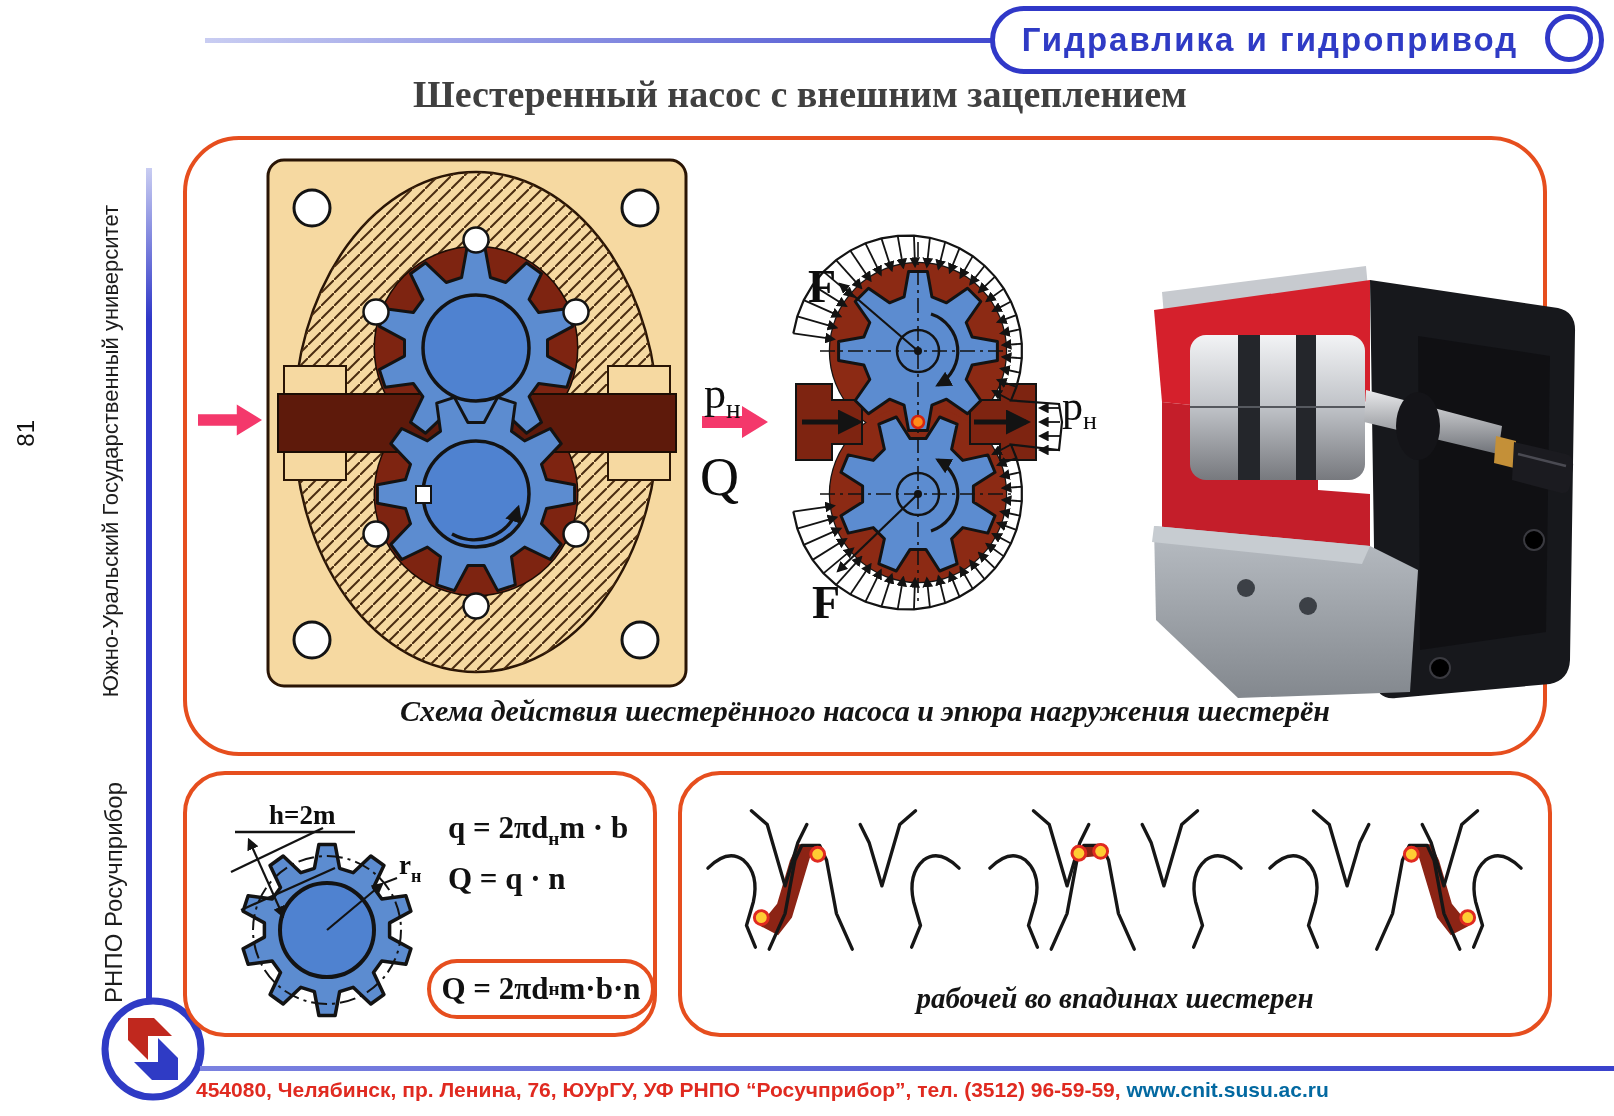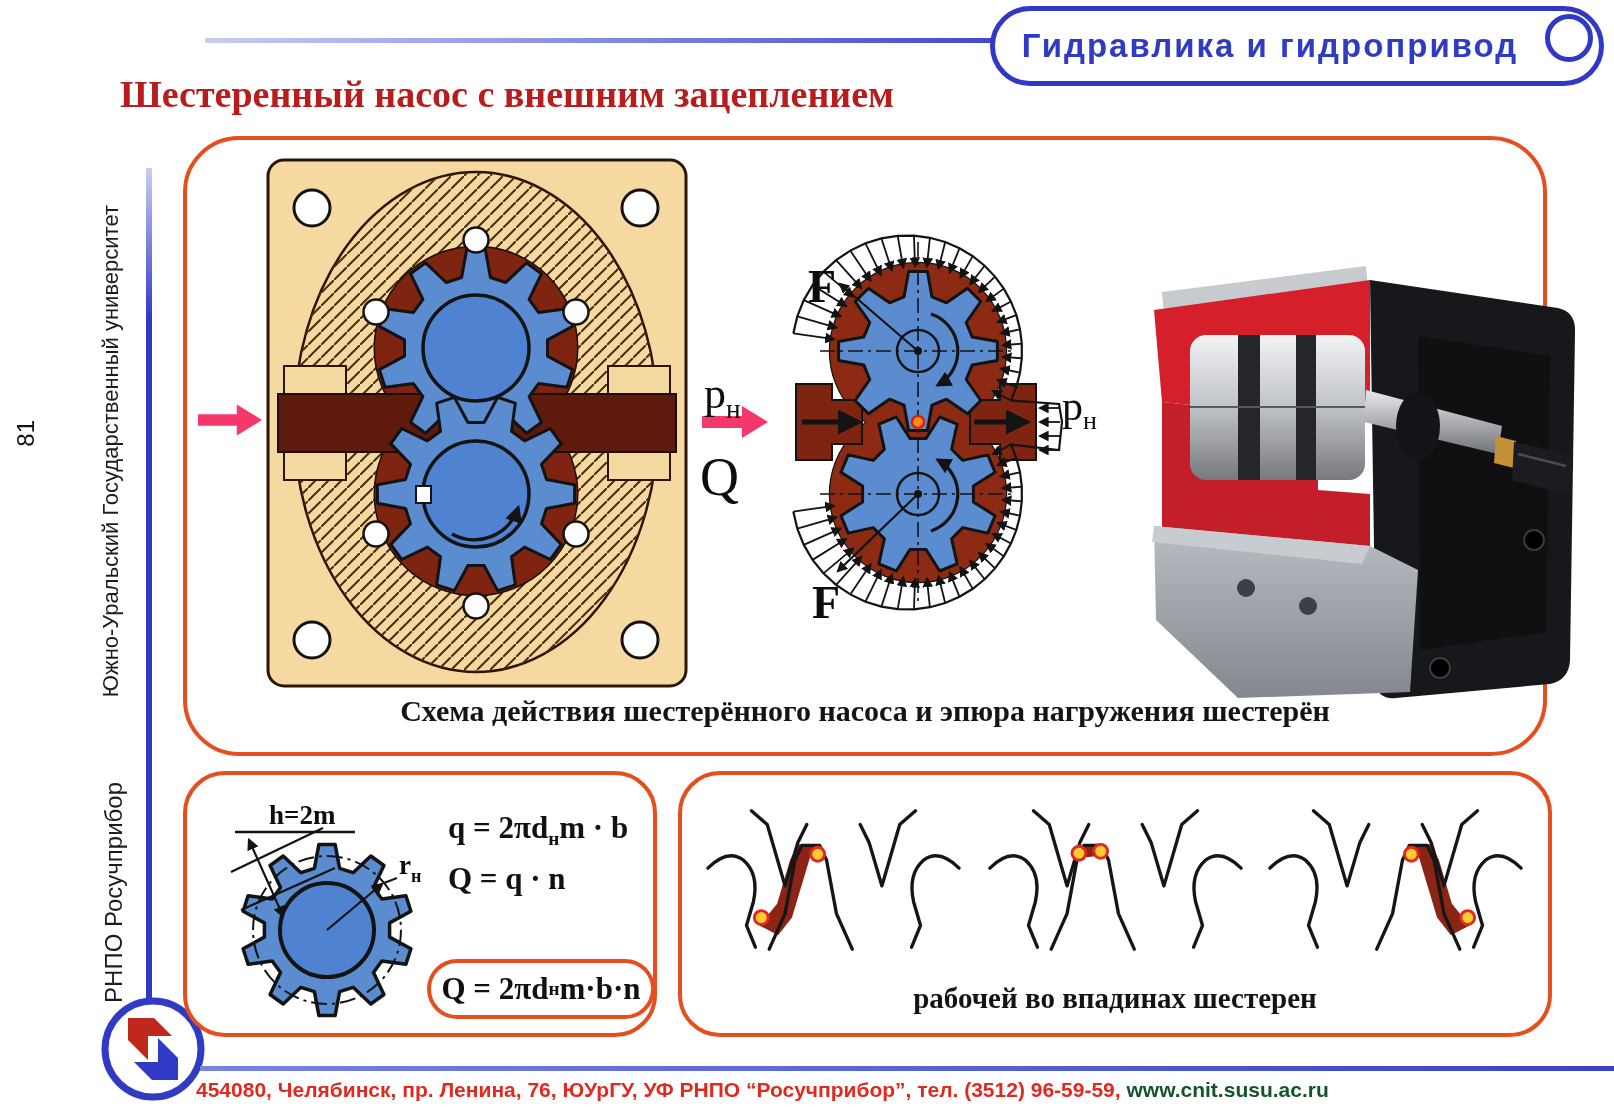--- a/index.html
+++ b/index.html
@@ -9,47 +9,47 @@
   }
   *{margin:0;padding:0;box-sizing:border-box}
   html,body{width:1614px;height:1116px;background:#fff}
   .page{position:relative;width:1614px;height:1116px;background:#fff;overflow:hidden;
         font-family:"Liberation Serif",serif;color:#111}
   .abs{position:absolute}
 
   
   .top-line{left:205px;top:38px;width:790px;height:5px;
     background:linear-gradient(to right,#c9cdf2,#4149cf);}
-  .course-tab{left:990px;top:6px;width:614px;height:80px;border:5px solid var(--blue);
+  .course-tab{left:990px;top:6px;width:614px;height:68px;border:5px solid var(--blue);
     border-radius:40px;background:#fff;display:flex;align-items:center;justify-content:center;}
   .course-tab .label{font-family:"Liberation Sans",sans-serif;font-weight:bold;
     font-size:33px;color:#2F3BC5;letter-spacing:2px;padding-right:54px;}
   .tab-circle{position:absolute;right:6px;top:3px;width:48px;height:48px;border:5px solid var(--blue);
     border-radius:50%;background:#fff;}
-  .slide-title{left:120px;top:72px;width:1360px;text-align:left;
-    font-weight:bold;font-size:38px;color:#b91c1c;}
+  .slide-title{left:120px;top:72px;width:1360px;text-align:center;
+    font-weight:bold;font-size:38px;color:#404040;}
 
   
   .vline{left:146px;top:168px;width:6px;height:840px;
     background:linear-gradient(to bottom,#c9cdf2,#3038C8 18%,#3038C8);}
   .vtext{writing-mode:vertical-rl;transform:rotate(180deg);white-space:nowrap;
     font-family:"Liberation Sans",sans-serif;color:#1c1c1c;}
   .univ{left:98px;top:205px;font-size:22px;letter-spacing:0px;}
   .org{left:100px;top:782px;font-size:24px;}
   .pagenum{left:12px;top:420px;font-size:24px;font-family:"Liberation Sans",sans-serif;
     writing-mode:vertical-rl;transform:rotate(180deg);}
   .logo{left:98px;top:994px;width:110px;height:110px;}
 
   
   .panel{position:absolute;border:4px solid var(--orange);background:#fff;}
   .panel-main{left:183px;top:136px;width:1364px;height:620px;border-radius:56px;}
   .panel-geom{left:183px;top:771px;width:474px;height:266px;border-radius:42px;}
   .panel-lock{left:678px;top:771px;width:874px;height:266px;border-radius:42px;}
 
-  .caption{font-weight:bold;color:#141414;text-align:center;}
+  .caption{font-style:italic;font-weight:bold;color:#141414;text-align:center;}
   .cap-main{left:190px;top:694px;width:1350px;font-size:30px;}
   .cap-lock1{left:690px;top:946px;width:850px;font-size:29px;}
   .cap-lock2{left:690px;top:982px;width:850px;font-size:29px;}
 
   
   .flowlbl{font-weight:normal;color:#0d0d0d;}
   .p-out{left:704px;top:368px;font-size:44px;}
   .q-out{left:700px;top:446px;font-size:54px;}
   .p-load{left:1062px;top:382px;font-size:42px;}
   sub{font-size:0.62em;}
@@ -58,21 +58,21 @@
   .formula-stack{left:448px;top:808px;width:240px;font-size:31px;font-weight:bold;line-height:40px;}
   .boxed-formula{left:427px;top:959px;width:228px;height:60px;border:4px solid var(--orange);
     border-radius:30px;display:flex;align-items:center;justify-content:center;
     font-size:31px;font-weight:bold;}
 
   
   .foot-line{left:200px;top:1066px;width:1414px;height:5px;
     background:linear-gradient(to right,#7b82e0,#3a42cc);}
   .footer-text{left:196px;top:1078px;width:1400px;font-family:"Liberation Sans",sans-serif;
     font-weight:bold;font-size:21px;color:var(--footred);}
-  .footer-text .url{color:#14532d;}
+  .footer-text .url{color:#0369a1;}
   svg{display:block}
 </style>
 </head>
 <body>
 
 <div class="page">
 
   <div class="abs top-line"></div>
   <div class="abs course-tab">
     <span class="label">Гидравлика и гидропривод</span>

